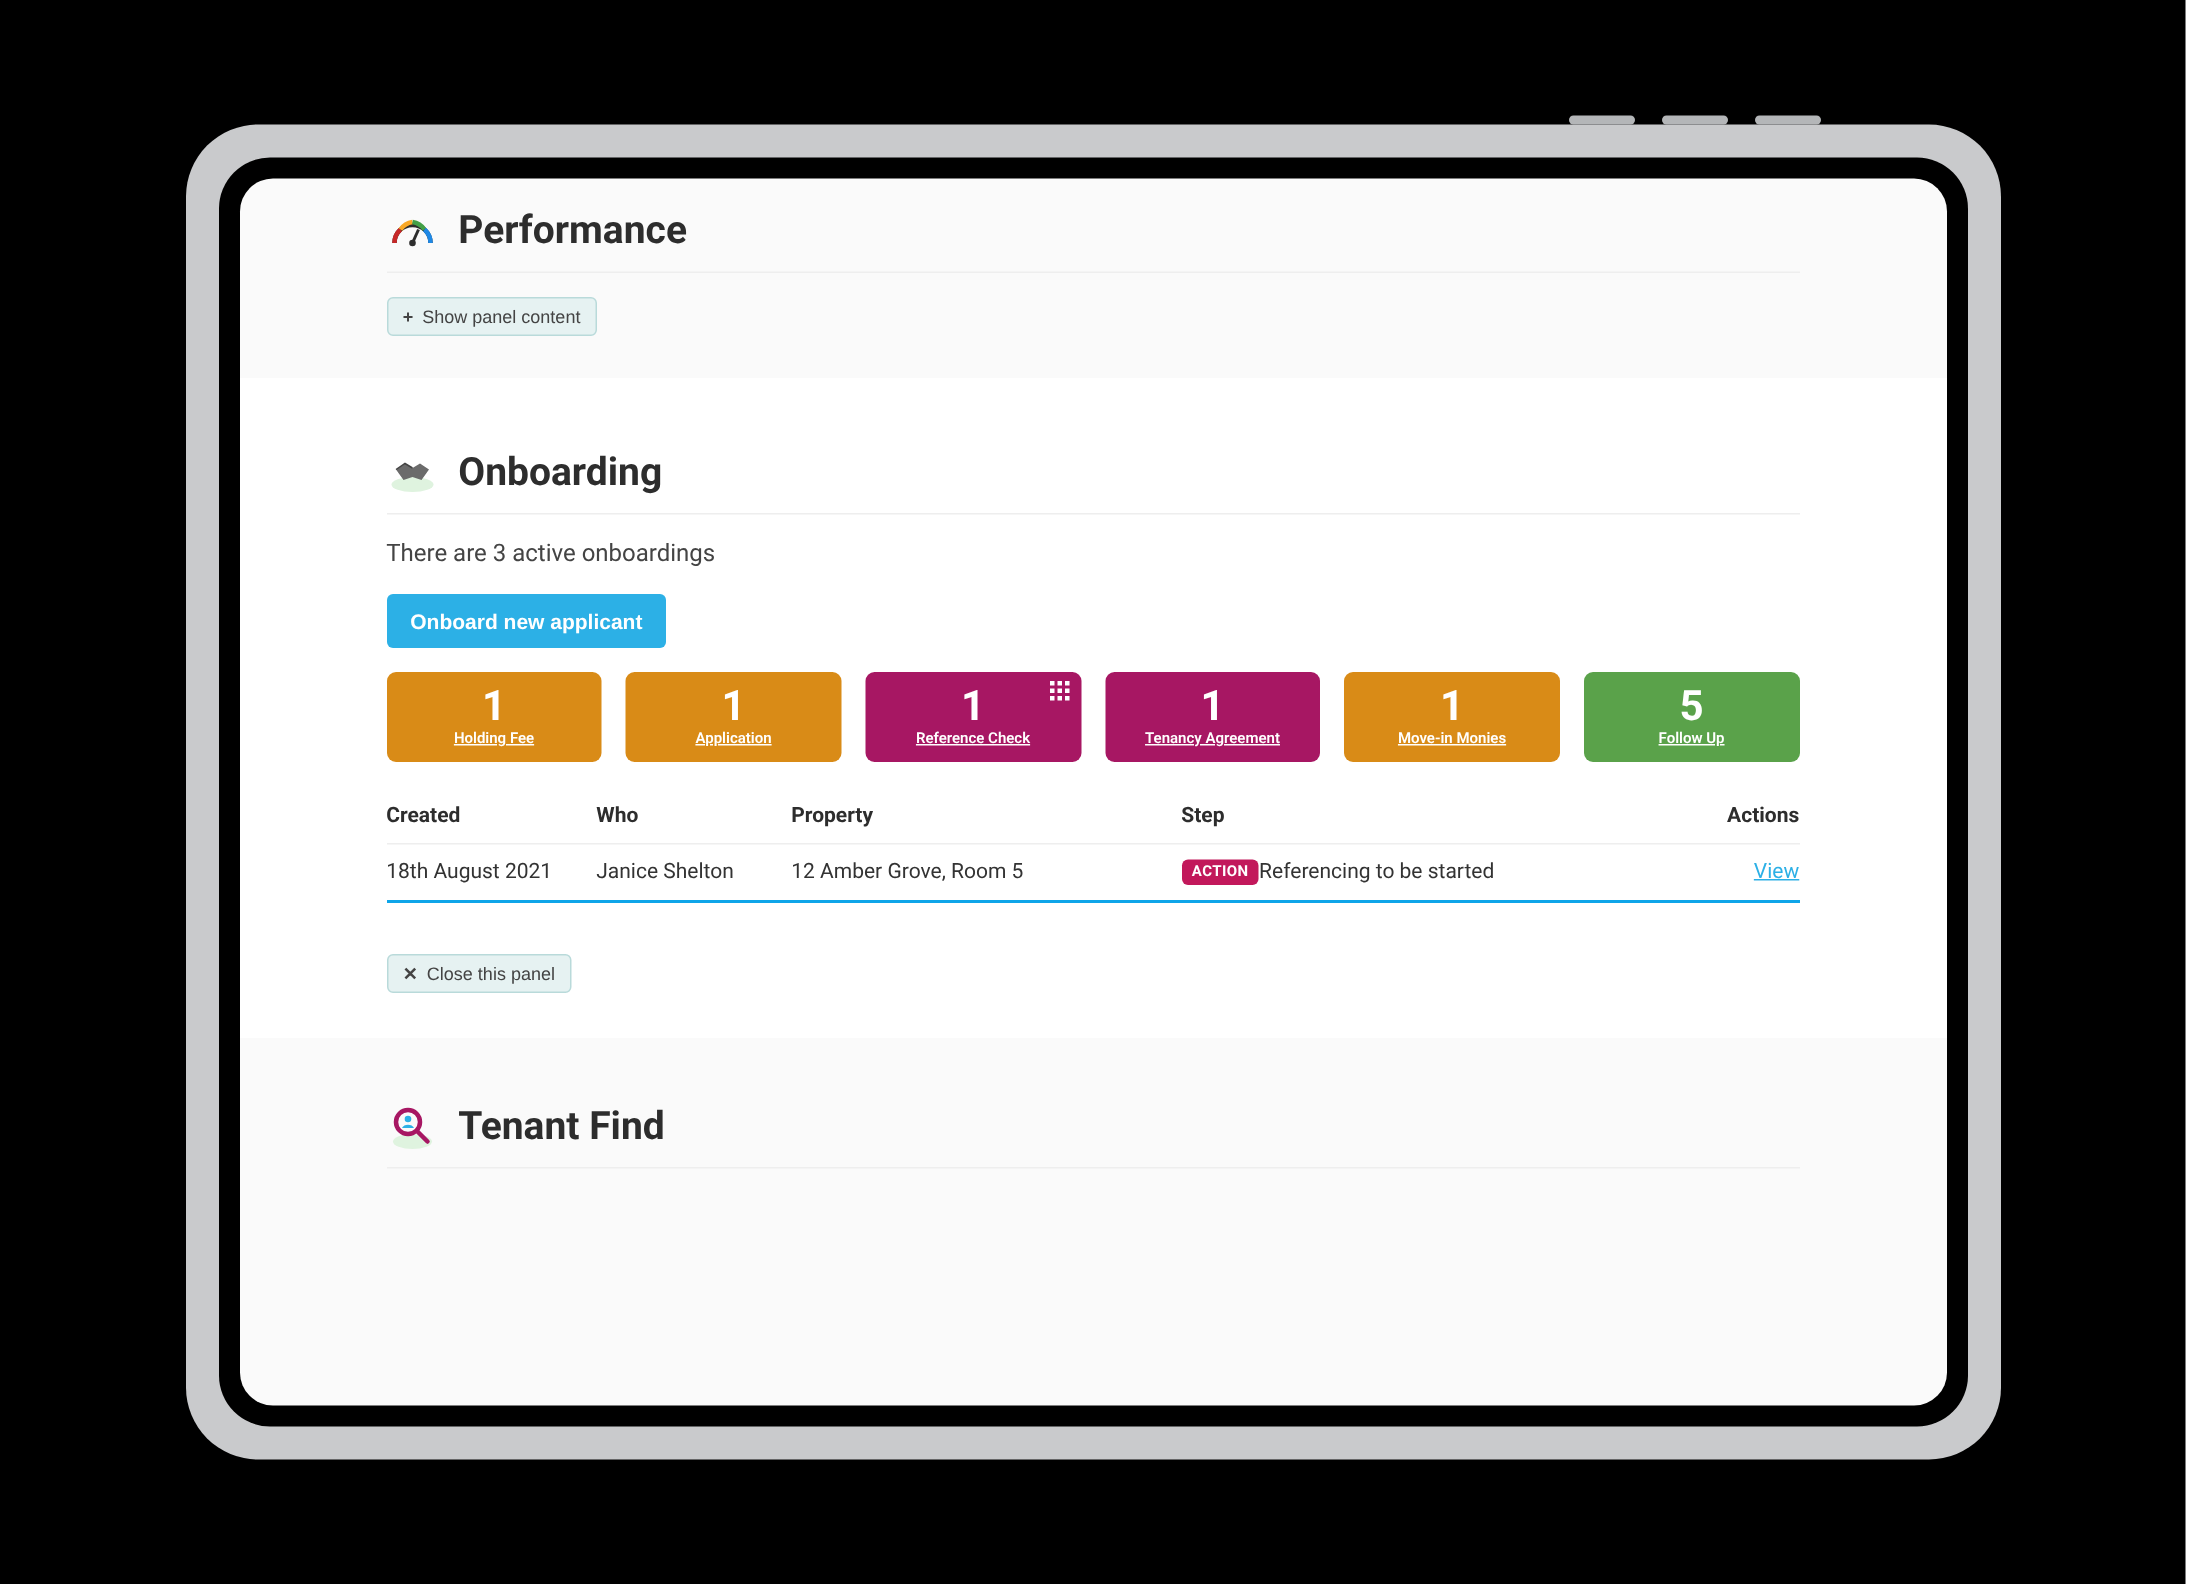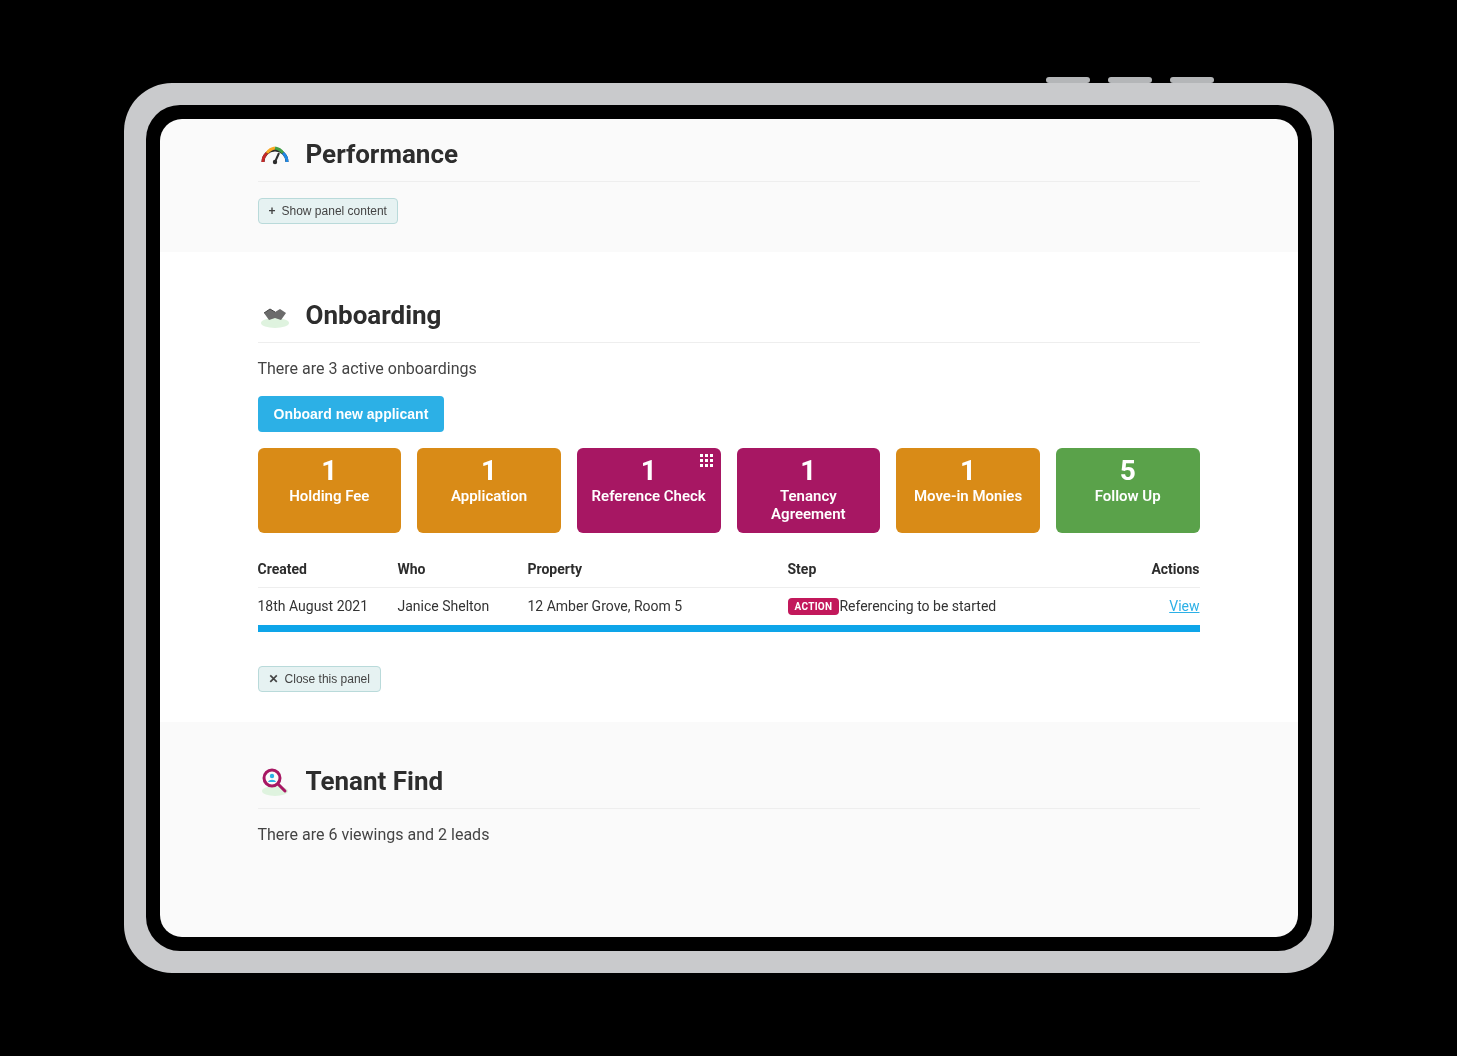--- a/index.html
+++ b/index.html
@@ -102,21 +102,21 @@
   .tile {
     flex: 1;
     border-radius: 6px;
     color: #fff;
     text-align: center;
     padding: 8px 6px 10px 6px;
     cursor: pointer;
     position: relative;
   }
   .tile .num { font-size: 28px; font-weight: 700; line-height: 1.1; }
-  .tile .lbl { font-size: 15px; font-weight: 600; }
+  .tile .lbl { font-size: 10px; font-weight: 600; text-decoration: underline; }
   .tile.orange { background:#d98b17; }
   .tile.magenta { background:#a71763; }
   .tile.green  { background:#5aa24a; }
   .tile .marks {
     position: absolute; top: 6px; right: 8px;
     display: grid; grid-template-columns: repeat(3, 3px); gap: 2px;
   }
   .tile .marks span { width:3px; height:3px; background:#fff; display:block; }
 
   .tbl-head, .tbl-row {
@@ -125,21 +125,21 @@
     align-items: center;
     padding: 10px 0;
     font-size: 14px;
     color: #333;
   }
   .tbl-head {
     font-weight: 700;
     border-bottom: 1px solid #eee;
     color:#2d2d2d;
   }
-  .tbl-row { border-bottom: 7px solid #0ea5e9; }
+  .tbl-row { border-bottom: 2px solid #0ea5e9; }
   .tbl-head .actions, .tbl-row .actions { text-align: right; }
   .step-cell { display:flex; align-items:center; }
   .badge-action {
     background: #c2185b;
     color:#fff; font-size:10px; font-weight:700;
     border-radius: 4px; padding: 3px 7px;
     letter-spacing: .3px;
   }
   .link { color:#2cb0e6; text-decoration: underline; cursor:pointer; font-size:14px; }
 
@@ -269,18 +269,17 @@
             <svg width="32" height="32" viewBox="0 0 32 32">
               <ellipse cx="16" cy="26" rx="13" ry="5" fill="#dff3df"></ellipse>
               <circle cx="13" cy="13" r="8" fill="none" stroke="#a71763" stroke-width="3"></circle>
               <line x1="19" y1="19" x2="26" y2="26" stroke="#a71763" stroke-width="3" stroke-linecap="round"></line>
               <circle cx="13" cy="11" r="2.2" fill="#2cb0e6"></circle>
               <path d="M9 17c1-3 7-3 8 0" fill="#2cb0e6"></path>
             </svg>
           </span>
           <h2 class="section-title">Tenant Find</h2>
         </div>
-        <p class="section-sub">There are 6 viewings and 2 leads</p>
       </section>
 
     </div>
   </div>
 </div>
 
 </body></html>

